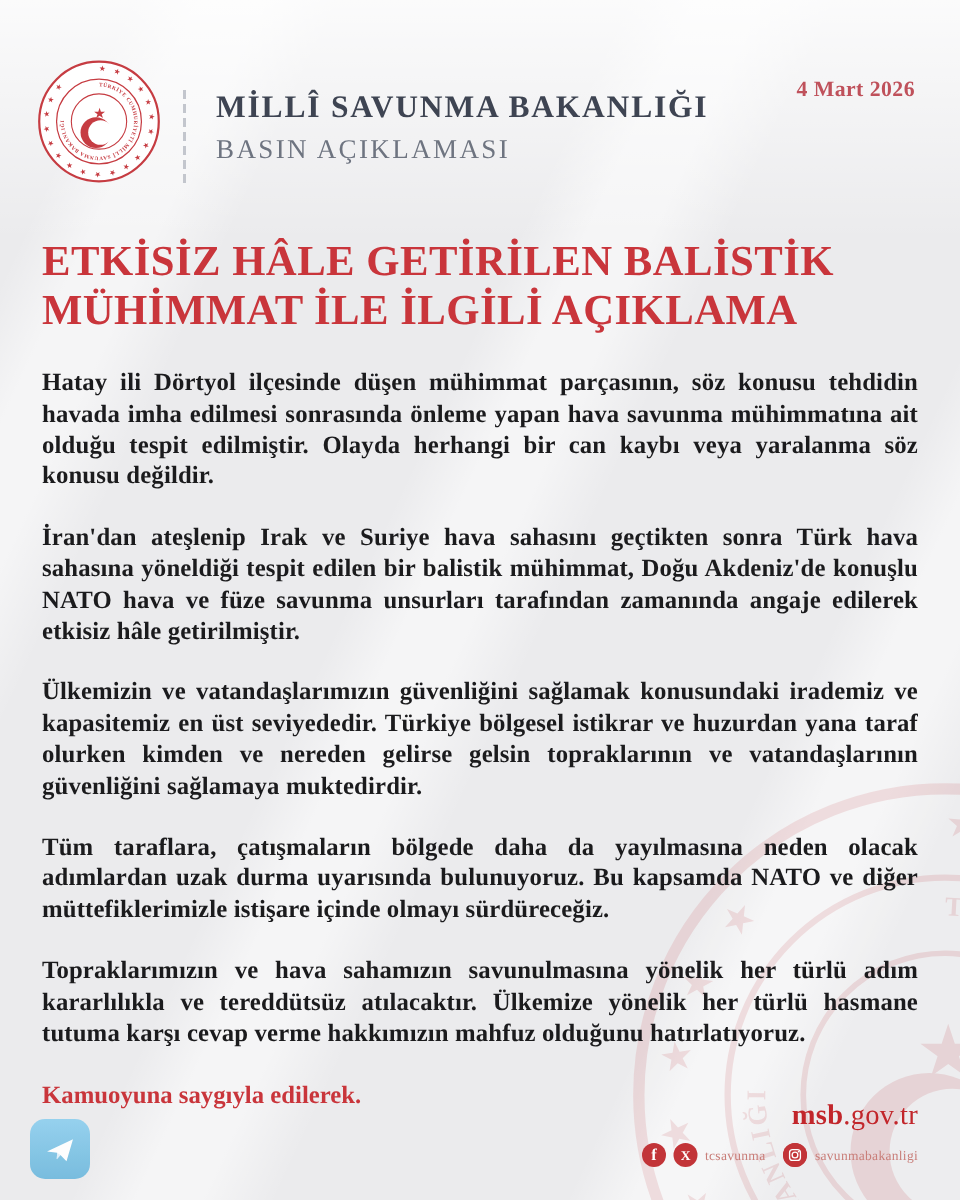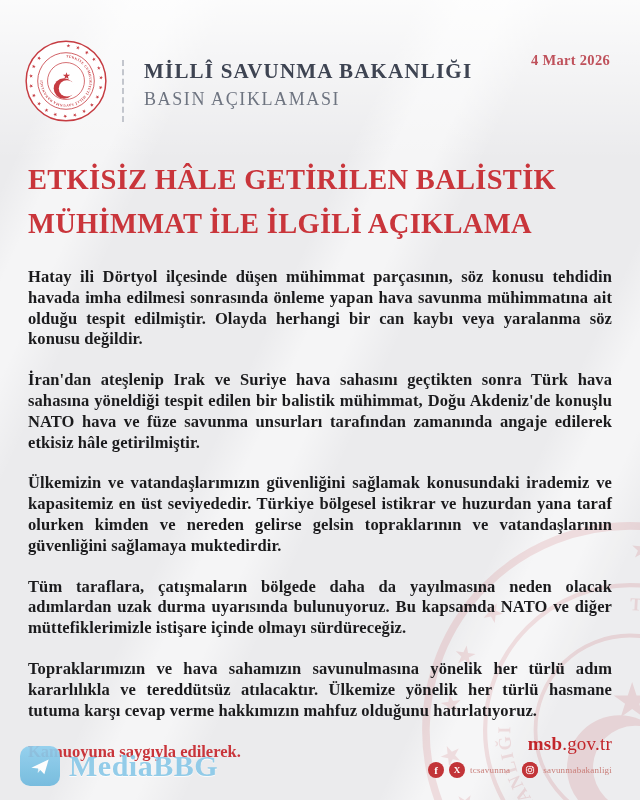--- a/index.html
+++ b/index.html
@@ -33,21 +33,21 @@
     font-size:18px; font-weight:400; letter-spacing:1.6px;
     color:#6e7480; line-height:24px; margin-top:2px;
   }
   .date-label{
     position:absolute; right:30px; top:52px;
     font-size:14.5px; font-weight:700; color:#bf515b; letter-spacing:.3px;margin-left:12px;
   }
   
   .main{ position:absolute; left:28px; right:28px; top:158px; }
   .headline{
-    font-size:28.5px; line-height:44px; font-weight:700;
+    font-size:28.5px; line-height:33px; font-weight:700;
     letter-spacing:.3px; color:#c9353b; white-space:pre-line;
     margin-bottom:21px;
   }
   .body-p{
     font-size:16.5px; line-height:20.8px; font-weight:700;
     color:#1b1b1d; text-align:justify; margin-bottom:20px;
     letter-spacing:.1px;
   }
   .closing{
     font-size:16.5px; line-height:21px; font-weight:700;
@@ -140,21 +140,20 @@
     <p class="closing">Kamuoyuna saygıyla edilerek.</p>
   </div>
 
   <div class="mediabbg">
     <div class="tg-box">
       <svg width="26" height="26" viewBox="0 0 48 48">
         <path d="M8 27 L40 12 L32 39 L24.5 31.5 L20 36.5 L20.5 28.5 Z" fill="#ffffff"></path>
         <path d="M20.5 28.5 L24.5 31.5 L20 36.5 Z" fill="#dceffa"></path>
       </svg>
     </div>
-    <span class="mediabbg-text">MediaBBG</span>
   </div>
 
   <div class="site-block">
     <div class="site-url"><b>msb</b><span>.gov.tr</span></div>
     <div class="socials">
       <span class="sicon fb">f</span>
       <span class="sicon xx">X</span>
       <span class="handle">tcsavunma</span>
       <span class="sicon">
         <svg width="16" height="16" viewBox="0 0 16 16">

